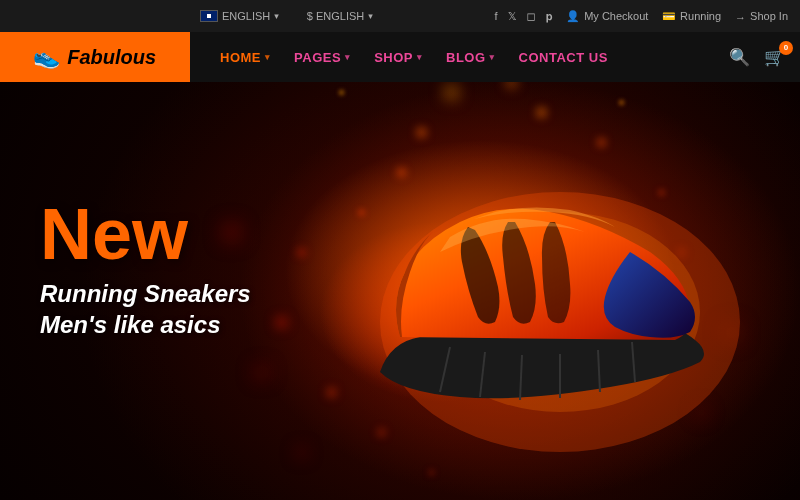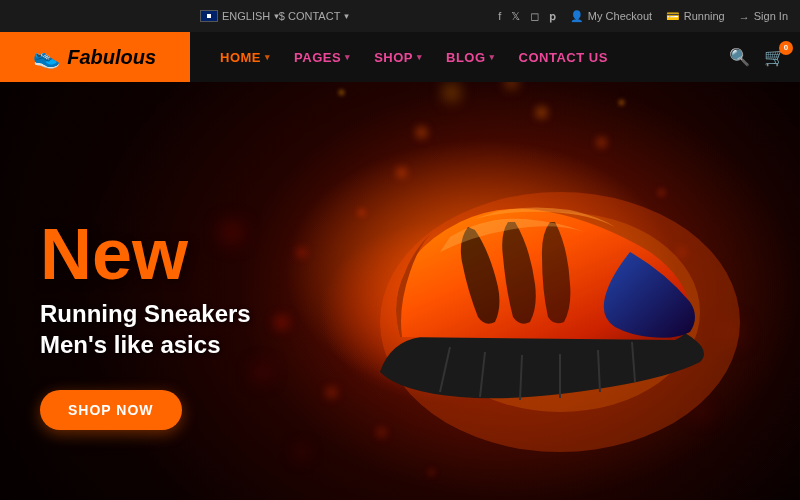--- a/index.html
+++ b/index.html
@@ -10,21 +10,21 @@
       background: #1a1a1a;
       height: 32px;
       display: flex;
       align-items: center;
       justify-content: space-between;
       padding: 0 12px 0 0;
     }
     .top-bar-left {
       display: flex;
       align-items: center;
-      gap: 0;
+      gap: 28px;
       padding-left: 200px;
     }
     .top-bar-item {
       color: #aaa;
       font-size: 11px;
       cursor: pointer;
       display: flex;
       align-items: center;
       gap: 4px;
     }
@@ -213,38 +213,39 @@
       z-index: 4;
       display: flex;
       align-items: center;
       justify-content: center;
     }
 
     
     .hero-content {
       position: absolute;
       left: 40px;
-      top: 136px;
+      top: 116px;
       z-index: 5;
     }
     .hero-new {
       font-size: 72px;
       font-weight: 900;
       color: #f60;
       line-height: 1;
       margin-bottom: 8px;
       text-shadow: 2px 2px 10px rgba(0,0,0,0.5);
     }
     .hero-subtitle {
       font-size: 24px;
       font-weight: 700;
       color: #fff;
       line-height: 1.3;
       margin-bottom: 30px;
       text-shadow: 1px 1px 5px rgba(0,0,0,0.7);
+      font-style: italic;
     }
     .shop-now-btn {
       background: #f60;
       color: #fff;
       border: none;
       padding: 12px 28px;
       border-radius: 25px;
       font-size: 14px;
       font-weight: 700;
       cursor: pointer;
@@ -274,21 +275,21 @@
 <body>
 
 <div class="top-bar">
   <div class="top-bar-left">
     <div class="top-bar-item">
       <span class="flag-uk"></span>
       <span>ENGLISH</span>
       <span style="font-size:9px;">▾</span>
     </div>
     <div class="top-bar-item">
-      <span>$ CONTACT</span>
+      <span>$ ENGLISH</span>
       <span style="font-size:9px;">▾</span>
     </div>
   </div>
   <div class="top-bar-right">
     <div class="social-icons">
       <span class="social-icon">f</span>
       <span class="social-icon">𝕏</span>
       <span class="social-icon">◻</span>
       <span class="social-icon">𝐩</span>
     </div>
@@ -296,21 +297,21 @@
       <div class="top-action-item">
         <span>👤</span>
         <span>My Checkout</span>
       </div>
       <div class="top-action-item">
         <span>💳</span>
         <span>Running</span>
       </div>
       <div class="top-action-item">
         <span>→</span>
-        <span>Sign In</span>
+        <span>Shop In</span>
       </div>
     </div>
   </div>
 </div>
 
 <div class="main-nav">
   <div class="logo-area">
     <span class="logo-icon">👟</span>
     <span class="logo-text">Fabulous</span>
   </div>
@@ -392,15 +393,14 @@
       <path d="M120 130 Q160 110 210 105 Q240 102 265 110 Q240 100 205 97 Q165 94 130 115Z" fill="rgba(255,200,100,0.3)"></path>
     </svg>
   </div>
 
   <div class="hero-content">
     <div class="hero-new">New</div>
     <div class="hero-subtitle">
       <span>Running Sneakers</span><br>
       <span>Men's like asics</span>
     </div>
-    <button class="shop-now-btn">Shop Now</button>
   </div>
 </div>
 
 </body></html>

